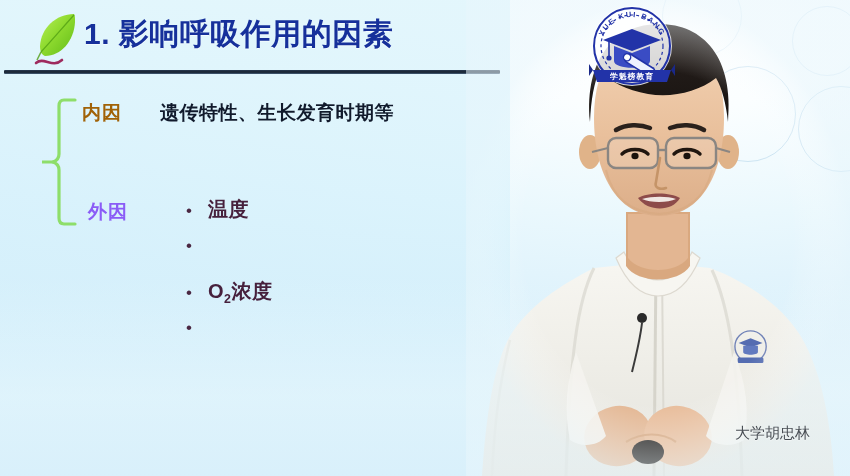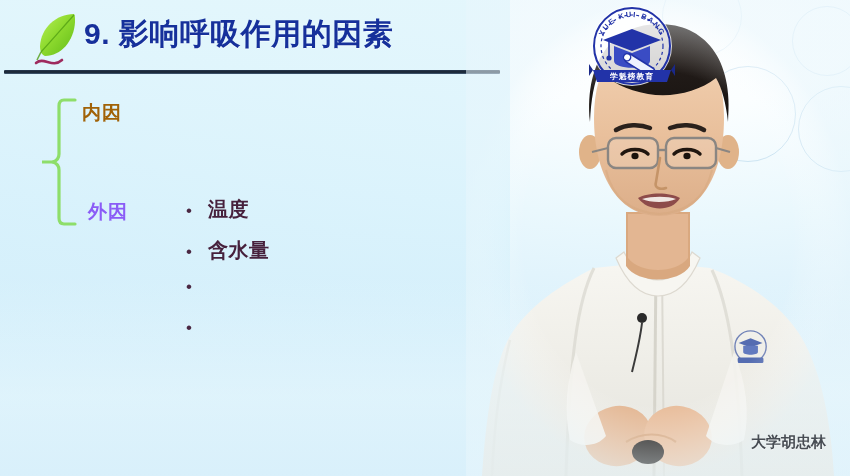--- a/index.html
+++ b/index.html
@@ -92,27 +92,26 @@
   .bullet-text sub { font-size: .62em; }
 
   
   .brand-logo { position: absolute; left: 589px; top: 2px; width: 86px; height: 88px; }
 
   
   .presenter { position: absolute; left: 466px; top: 0; width: 384px; height: 476px; }
 
   
   .watermark {
-    position: absolute; left: 735px; top: 433px;
-    font-size: 15px; font-weight: 700;
+    position: absolute; left: 735px; top: 424px;
+    font-size: 15px; font-weight: 400;
     color: #3a3f46;
     white-space: nowrap;
     opacity: .92;
     text-shadow: 0 1px 1px rgba(255,255,255,.55);
-    margin-left: 16px;
   }
 </style>
 </head>
 <body>
 
 <div id="stage">
 
   <div class="bg-base"></div>
   <div class="bg-wash-left"></div>
   <div class="bg-sheen"></div>
@@ -131,51 +130,52 @@
           <stop offset="100%" stop-color="#62bb18"></stop>
         </linearGradient>
       </defs>
       <path d="M46 6 C 28 6, 13 20, 12 38 C 12 44, 14 47, 17 48 C 33 48, 46 33, 47 14 C 47 10, 47 7, 46 6 Z" fill="url(#leafGrad)"></path>
       <path d="M46 7 C 36 18, 26 30, 13 44" stroke="#4f9c12" stroke-width="1.3" fill="none" opacity=".75"></path>
       <path d="M13 44 L 9 52" stroke="#4f9c12" stroke-width="1.6" fill="none" opacity=".8"></path>
       <path d="M8 55 C 16 48, 24 61, 34 52" stroke="#9e2b5e" stroke-width="2.6" fill="none" stroke-linecap="round"></path>
     </svg>
   </div>
 
-  <div class="title-text">9. 影响呼吸作用的因素</div>
+  <div class="title-text">1. 影响呼吸作用的因素</div>
 
   <div class="title-rule"></div>
 
   <div class="brace-wrap">
     <svg width="46" height="132" viewBox="0 0 46 132" aria-hidden="true">
       <path d="M33 4 L 22 4 Q 17 4 17 10 L 17 58 Q 17 64 11 66 Q 17 68 17 74 L 17 122 Q 17 128 22 128 L 33 128" stroke="#8ede6a" stroke-width="3.2" fill="none" stroke-linecap="round" stroke-linejoin="round"></path>
       <path d="M11 66 L 0 66" stroke="#8ede6a" stroke-width="3.2" fill="none" stroke-linecap="round"></path>
     </svg>
   </div>
 
   <div class="row-label lbl-inner">内因</div>
 
+  <div class="inner-detail">遗传特性、生长发育时期等</div>
 
   <div class="row-label lbl-outer">外因</div>
 
   <div class="bullets">
     <div class="bullet-row">
       <span class="bullet-dot">•</span>
       <span class="bullet-text">
         <span>温度</span><sub></sub><span></span>
       </span>
     </div>
     <div class="bullet-row">
       <span class="bullet-dot">•</span>
-      <span class="bullet-text">
-        <span>含水量</span><sub></sub><span></span>
-      </span>
     </div>
     <div class="bullet-row">
       <span class="bullet-dot">•</span>
+      <span class="bullet-text">
+        <span>O</span><sub>2</sub><span>浓度</span>
+      </span>
     </div>
     <div class="bullet-row">
       <span class="bullet-dot">•</span>
     </div>
   </div>
 
   <div class="presenter">
     <svg width="384" height="476" viewBox="0 0 384 476" aria-hidden="true">
       <defs>
         <linearGradient id="shirtG" x1="0" y1="0" x2="0" y2="1">

